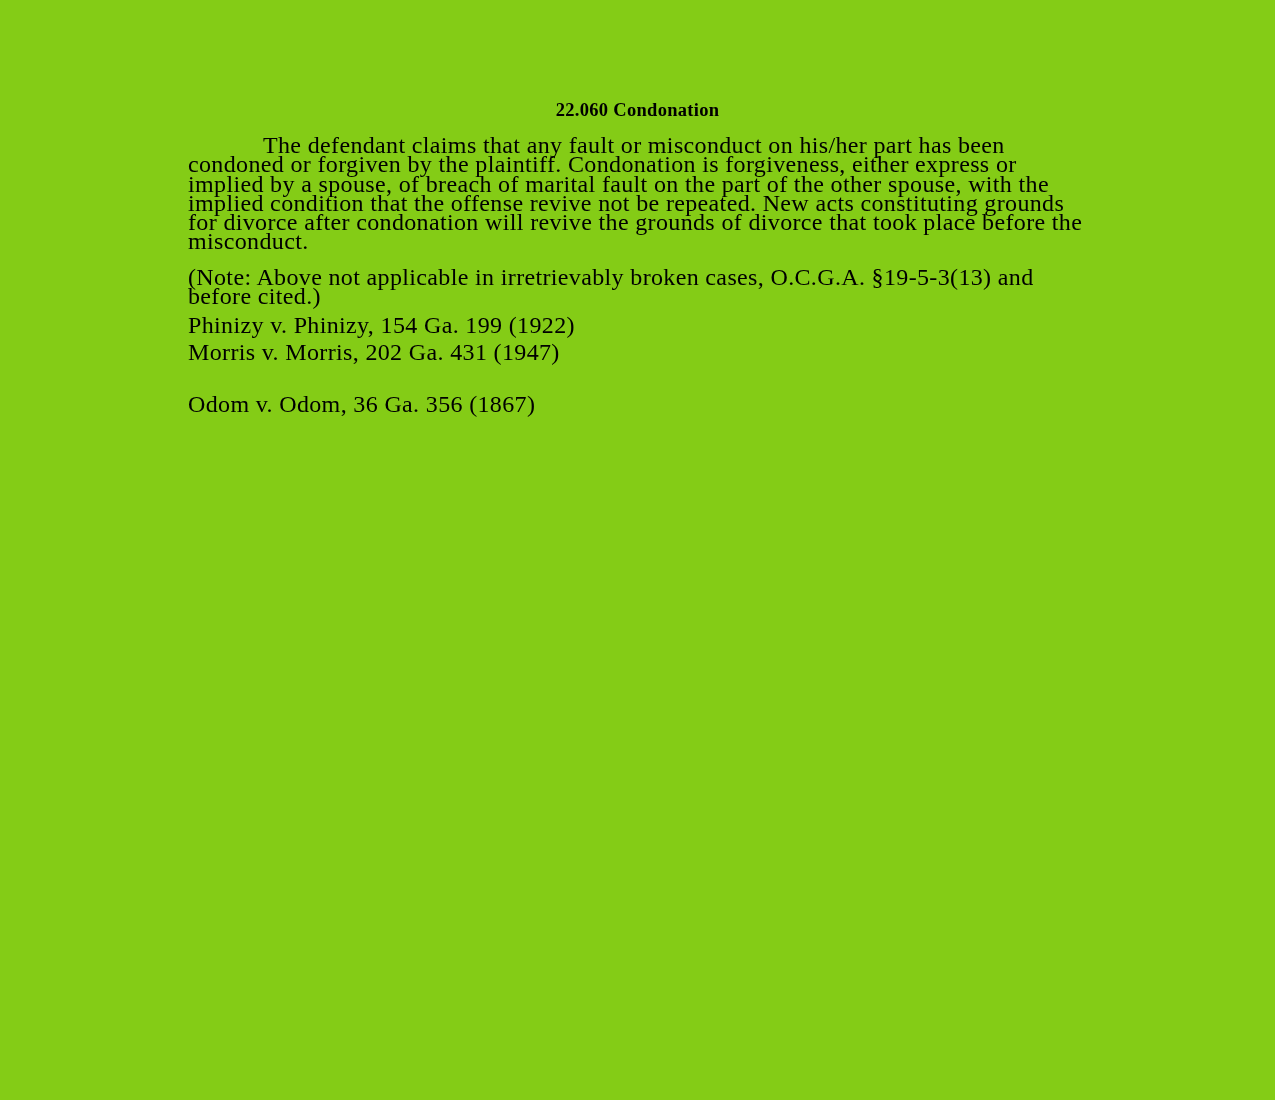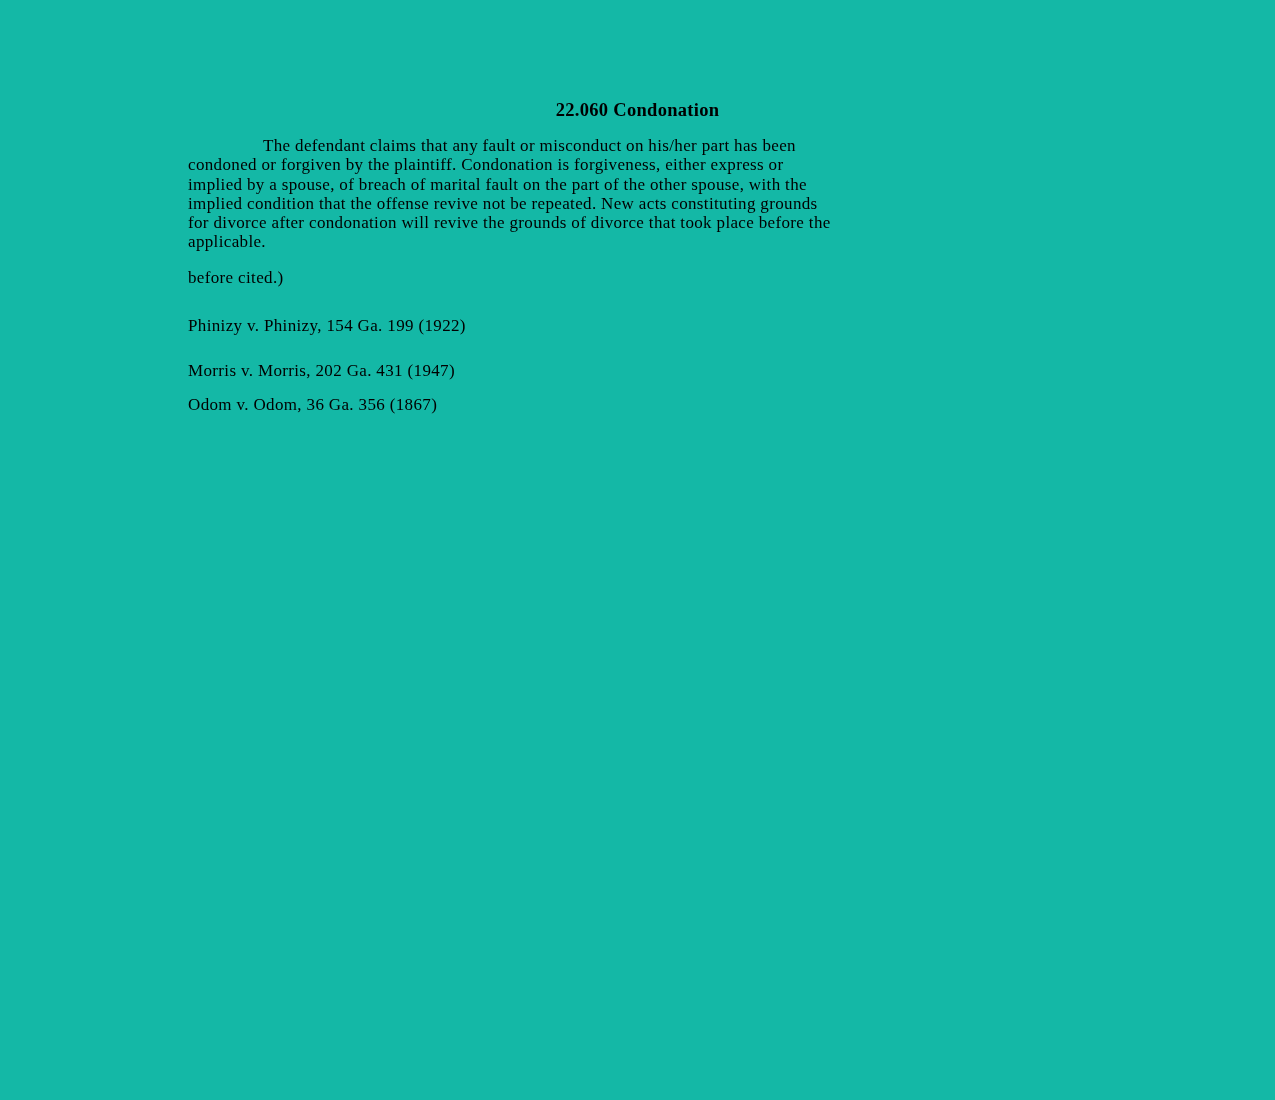--- a/index.html
+++ b/index.html
@@ -13,67 +13,68 @@
       position: relative;
       overflow: hidden;
       font-family: "Liberation Serif", "DejaVu Serif", serif;
       color: #000000;
     }
     .page {
       position: absolute;
       left: 0; top: 0;
       width: 1275px;
       height: 1100px;
-      background: #14b8a6;
+      background: #84cc16;
     }
     .title {
       position: absolute;
       left: 0;
       width: 1275px;
       top: 99px;
       text-align: center;
       font-weight: bold;
       font-size: 18.5px;
       line-height: 22px;
       letter-spacing: 0.3px;
     }
     .block {
       position: absolute;
       left: 188px;
       width: 910px;
-      font-size: 17px;
+      font-size: 24px;
       line-height: 19.3px;
       letter-spacing: 0.35px;
       white-space: nowrap;
     }
     .line { display: block; height: 19.3px; }
     .indent { padding-left: 75px; }
     .body-para { top: 136px; }
     .note-para { top: 268px; }
     .cite-1 { top: 316px; }
-    .cite-2 { top: 361px; }
+    .cite-2 { top: 343px; }
     .cite-3 { top: 395px; }
   </style>
 </head>
 <body>
 
 <div class="page">
 
   <div class="title">22.060 Condonation</div>
 
   <div class="block body-para">
     <span class="line indent">The defendant claims that any fault or misconduct on his/her part has been</span>
     <span class="line">condoned or forgiven by the plaintiff. Condonation is forgiveness, either express or</span>
     <span class="line">implied by a spouse, of breach of marital fault on the part of the other spouse, with the</span>
     <span class="line">implied condition that the offense revive not be repeated. New acts constituting grounds</span>
     <span class="line">for divorce after condonation will revive the grounds of divorce that took place before the</span>
-    <span class="line">applicable.</span>
+    <span class="line">misconduct.</span>
   </div>
 
   <div class="block note-para">
+    <span class="line">(Note: Above not applicable in irretrievably broken cases, O.C.G.A. §19-5-3(13) and</span>
     <span class="line">before cited.)</span>
   </div>
 
   <div class="block cite-1">Phinizy v. Phinizy, 154 Ga. 199 (1922)</div>
   <div class="block cite-2">Morris v. Morris, 202 Ga. 431 (1947)</div>
   <div class="block cite-3">Odom v. Odom, 36 Ga. 356 (1867)</div>
 
 </div>
 
 </body></html>

